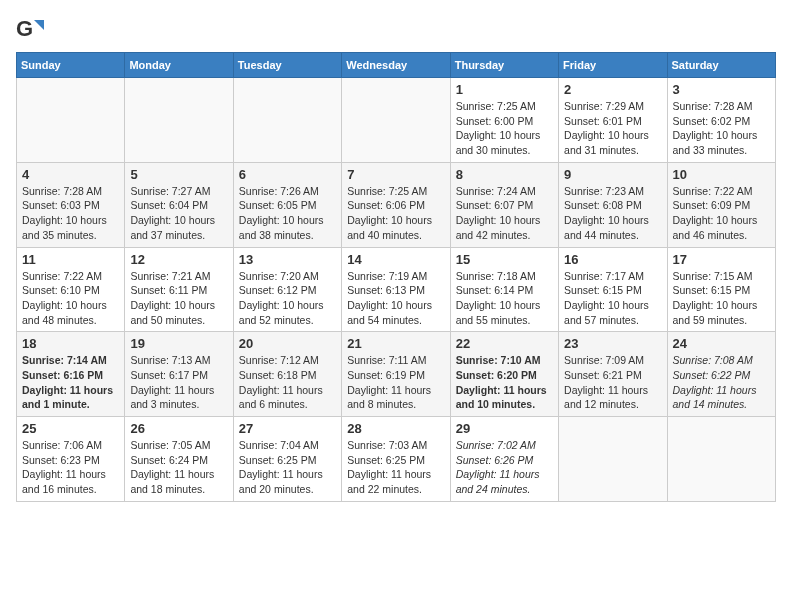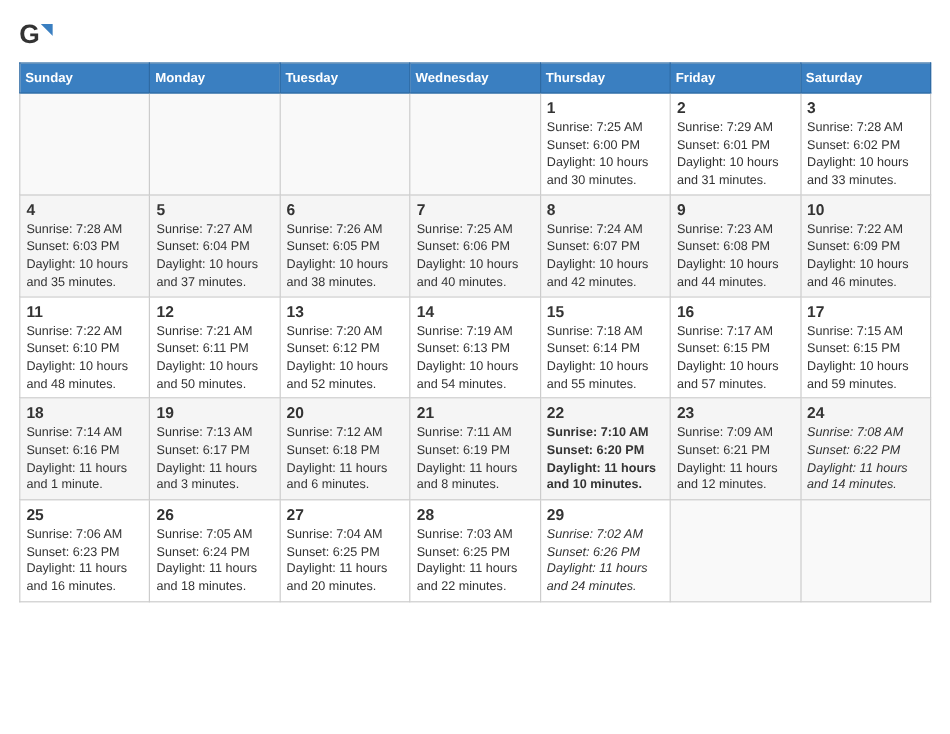--- a/index.html
+++ b/index.html
@@ -246,21 +246,21 @@
           <span class="day-num">17</span>
           <div class="day-info" style="white-space: pre-line;">Sunrise: 7:15 AM
 Sunset: 6:15 PM
 Daylight: 10 hours
 and 59 minutes.</div>
         </td>
       </tr>
       <tr>
         <td>
           <span class="day-num">18</span>
-          <div class="day-info" style="white-space: pre-line;">Sunrise: 7:14 AM
+          <div class="day-info" style="white-space: pre-line; font-weight: bold;">Sunrise: 7:14 AM
 Sunset: 6:16 PM
 Daylight: 11 hours
 and 1 minute.</div>
         </td>
         <td>
           <span class="day-num">19</span>
           <div class="day-info" style="white-space: pre-line;">Sunrise: 7:13 AM
 Sunset: 6:17 PM
 Daylight: 11 hours
 and 3 minutes.</div>

